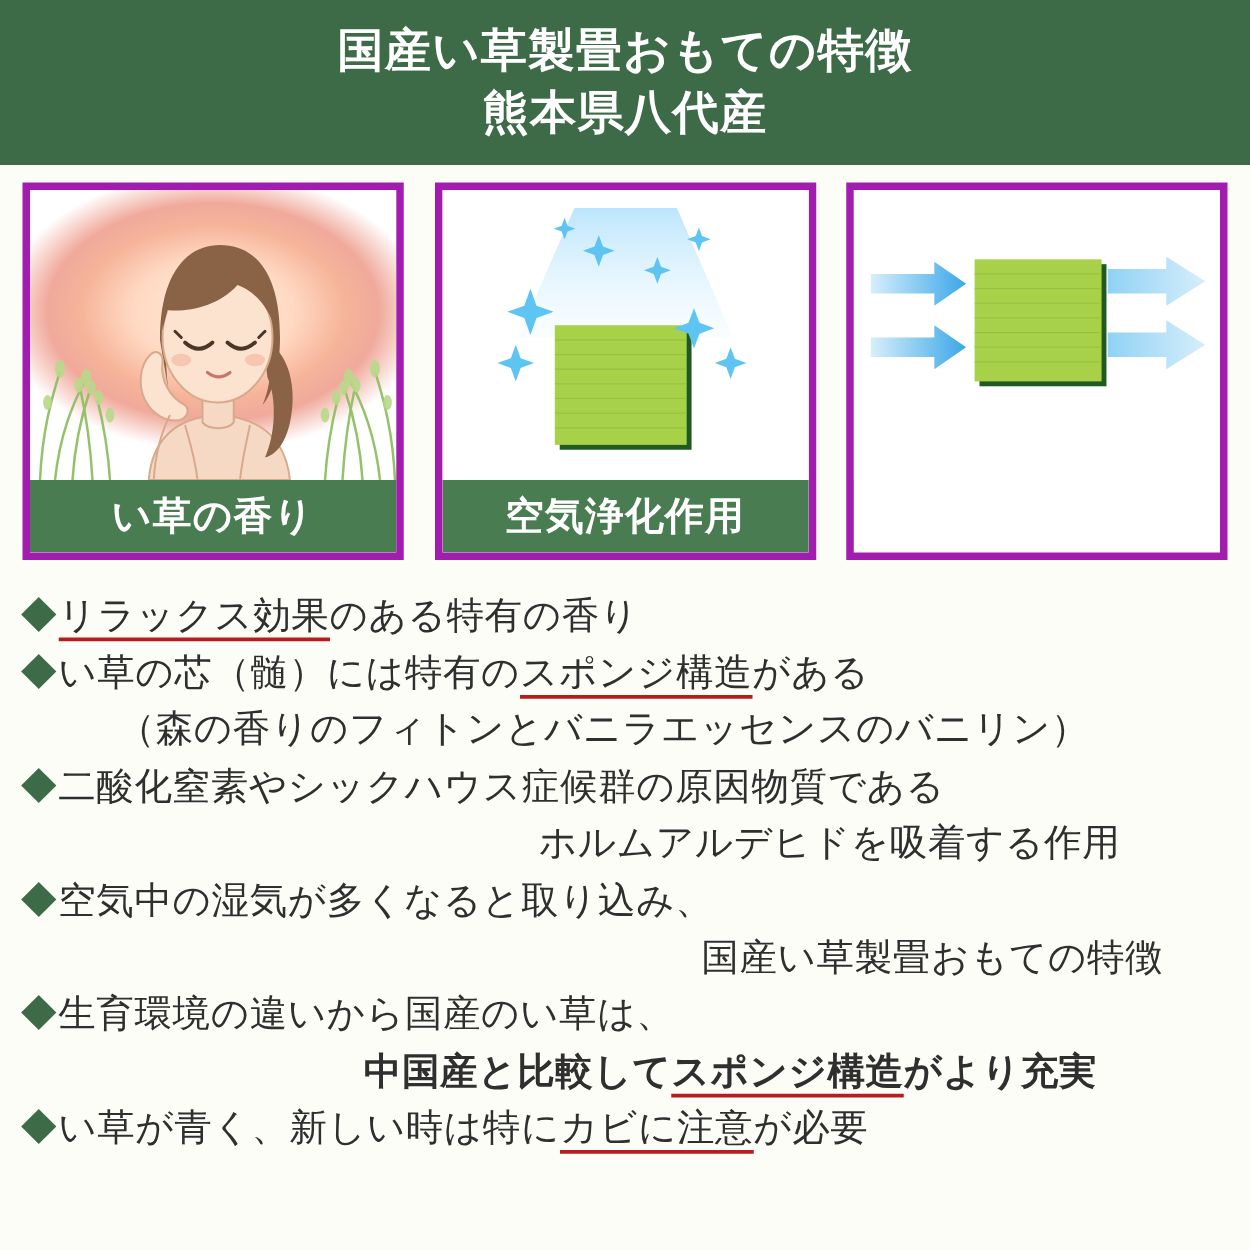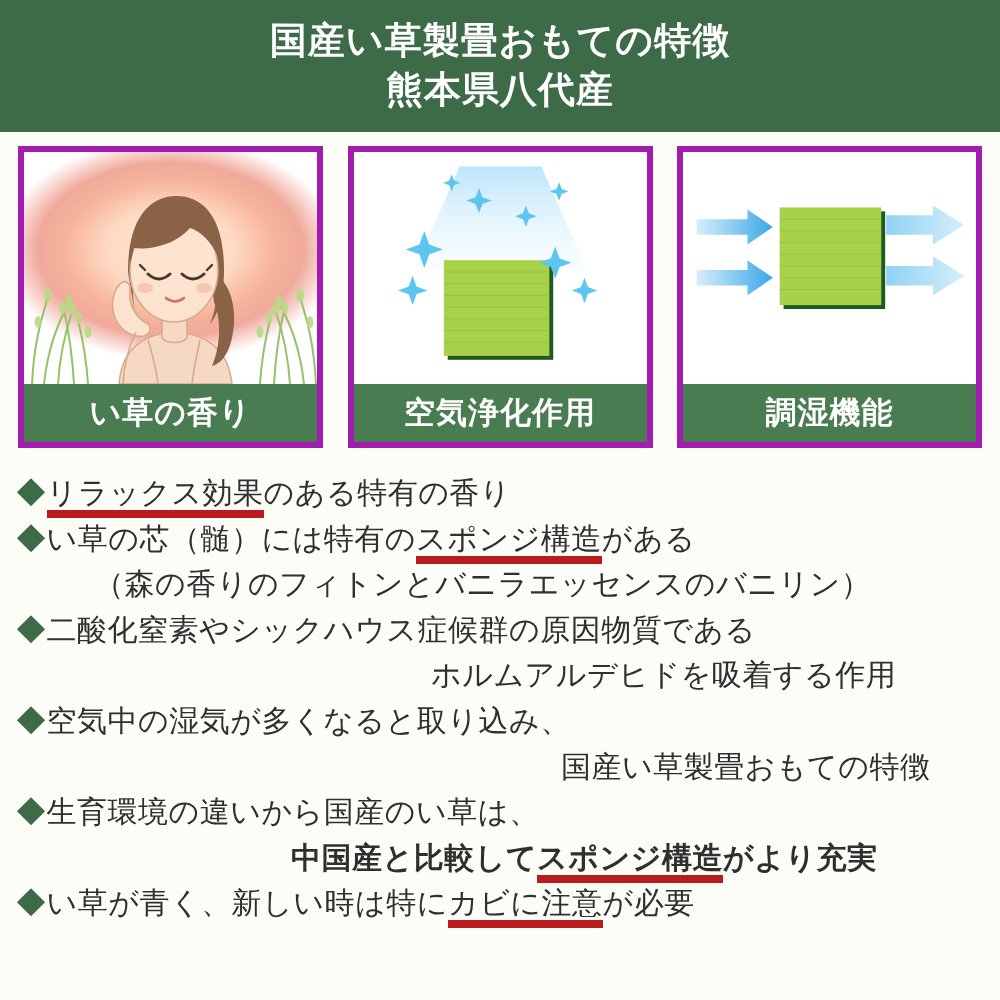--- a/index.html
+++ b/index.html
@@ -109,21 +109,21 @@
     line-height: 1.52;
     letter-spacing: 0.5px;
     white-space: nowrap;
   }
   .line.indent1 { padding-left: 78px; }
   .line.indent2 { padding-left: 415px; }
   .line.indent3 { padding-left: 545px; }
   .line.indent4 { padding-left: 275px; font-weight: bold; }
   .mark { color: #3d6b47; }
   .ul {
-    border-bottom: 8px solid #b91c1c;
+    border-bottom: 3px solid #b91c1c;
     padding-bottom: 1px;
   }
 </style>
 </head>
 <body>
 
 <div class="page">
 
   <div class="header">
     <div class="header-line">国産い草製畳おもての特徴</div>
@@ -277,21 +277,20 @@
             <path d="M14 66 L66 66 L66 56 L92 74 L66 92 L66 82 L14 82 Z"></path>
             <path d="M14 118 L66 118 L66 108 L92 126 L66 144 L66 134 L14 134 Z"></path>
           </g>
 
           <g fill="url(#arrR)">
             <path d="M208 62 L256 62 L256 52 L288 72 L256 92 L256 82 L208 82 Z"></path>
             <path d="M208 114 L256 114 L256 104 L288 124 L256 144 L256 134 L208 134 Z"></path>
           </g>
         </svg>
       </div>
-      <div class="card-caption">調湿機能</div>
     </div>
   </div>
 
   <div class="body-text">
 
     <div class="line">
       <span class="mark">◆</span><span class="ul">リラックス効果</span><span>のある特有の香り</span>
     </div>
 
     <div class="line">

